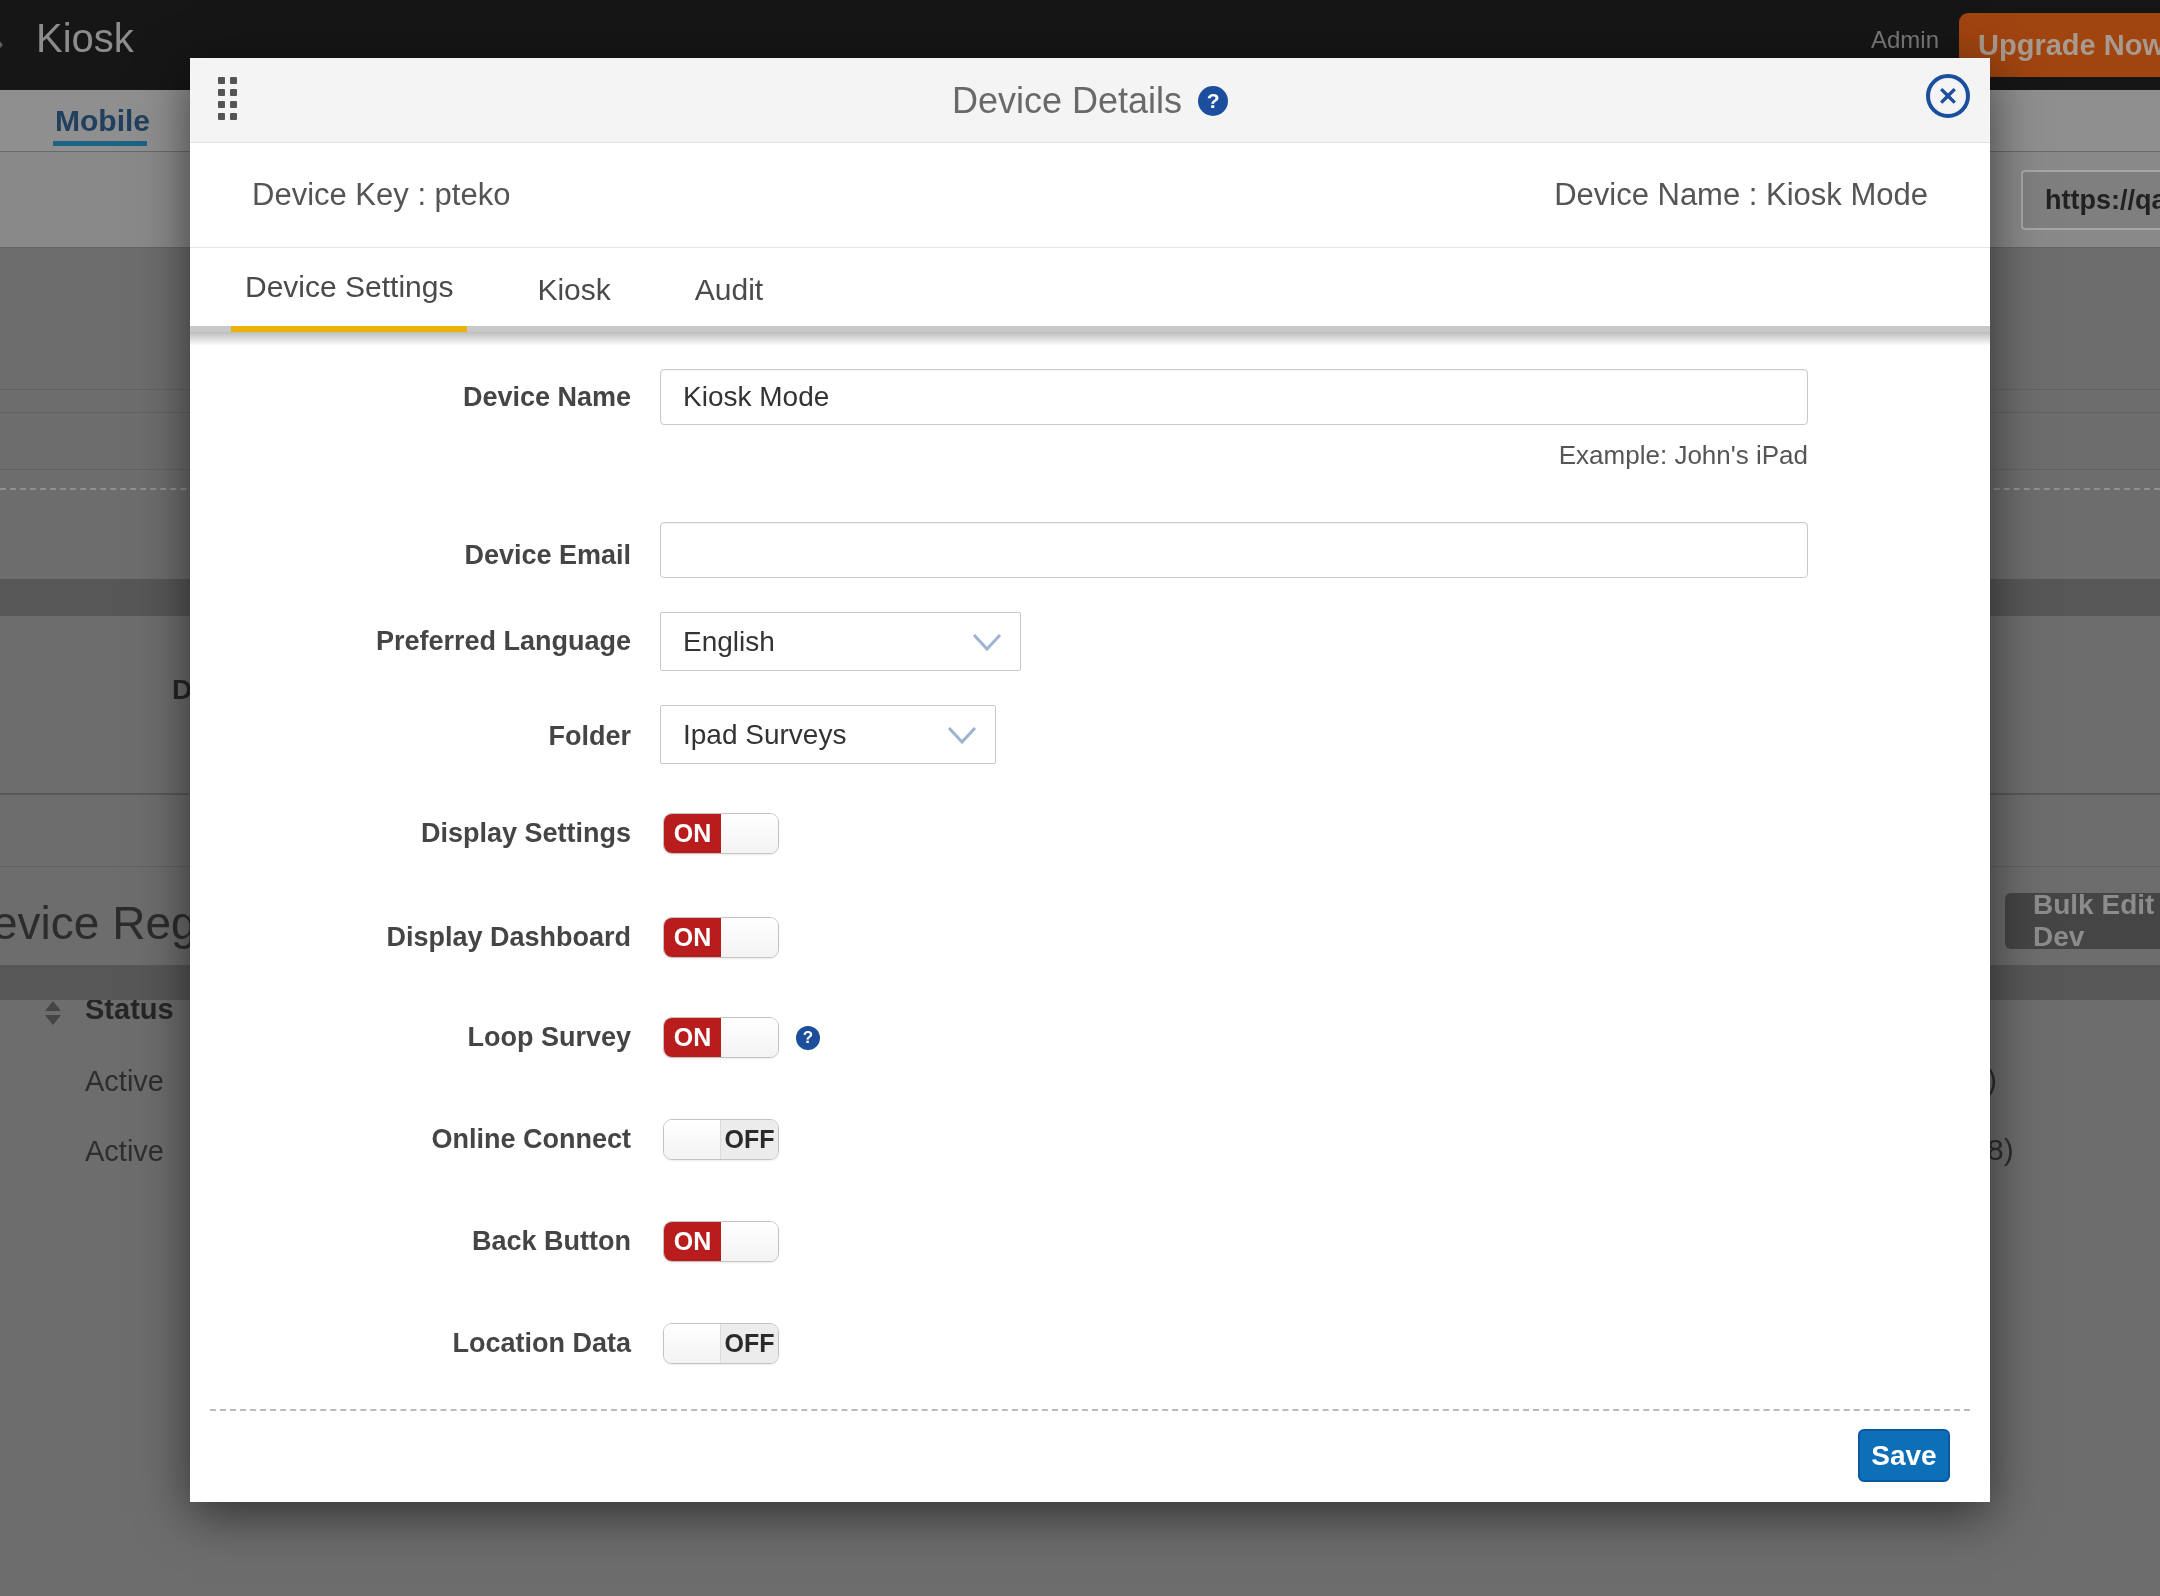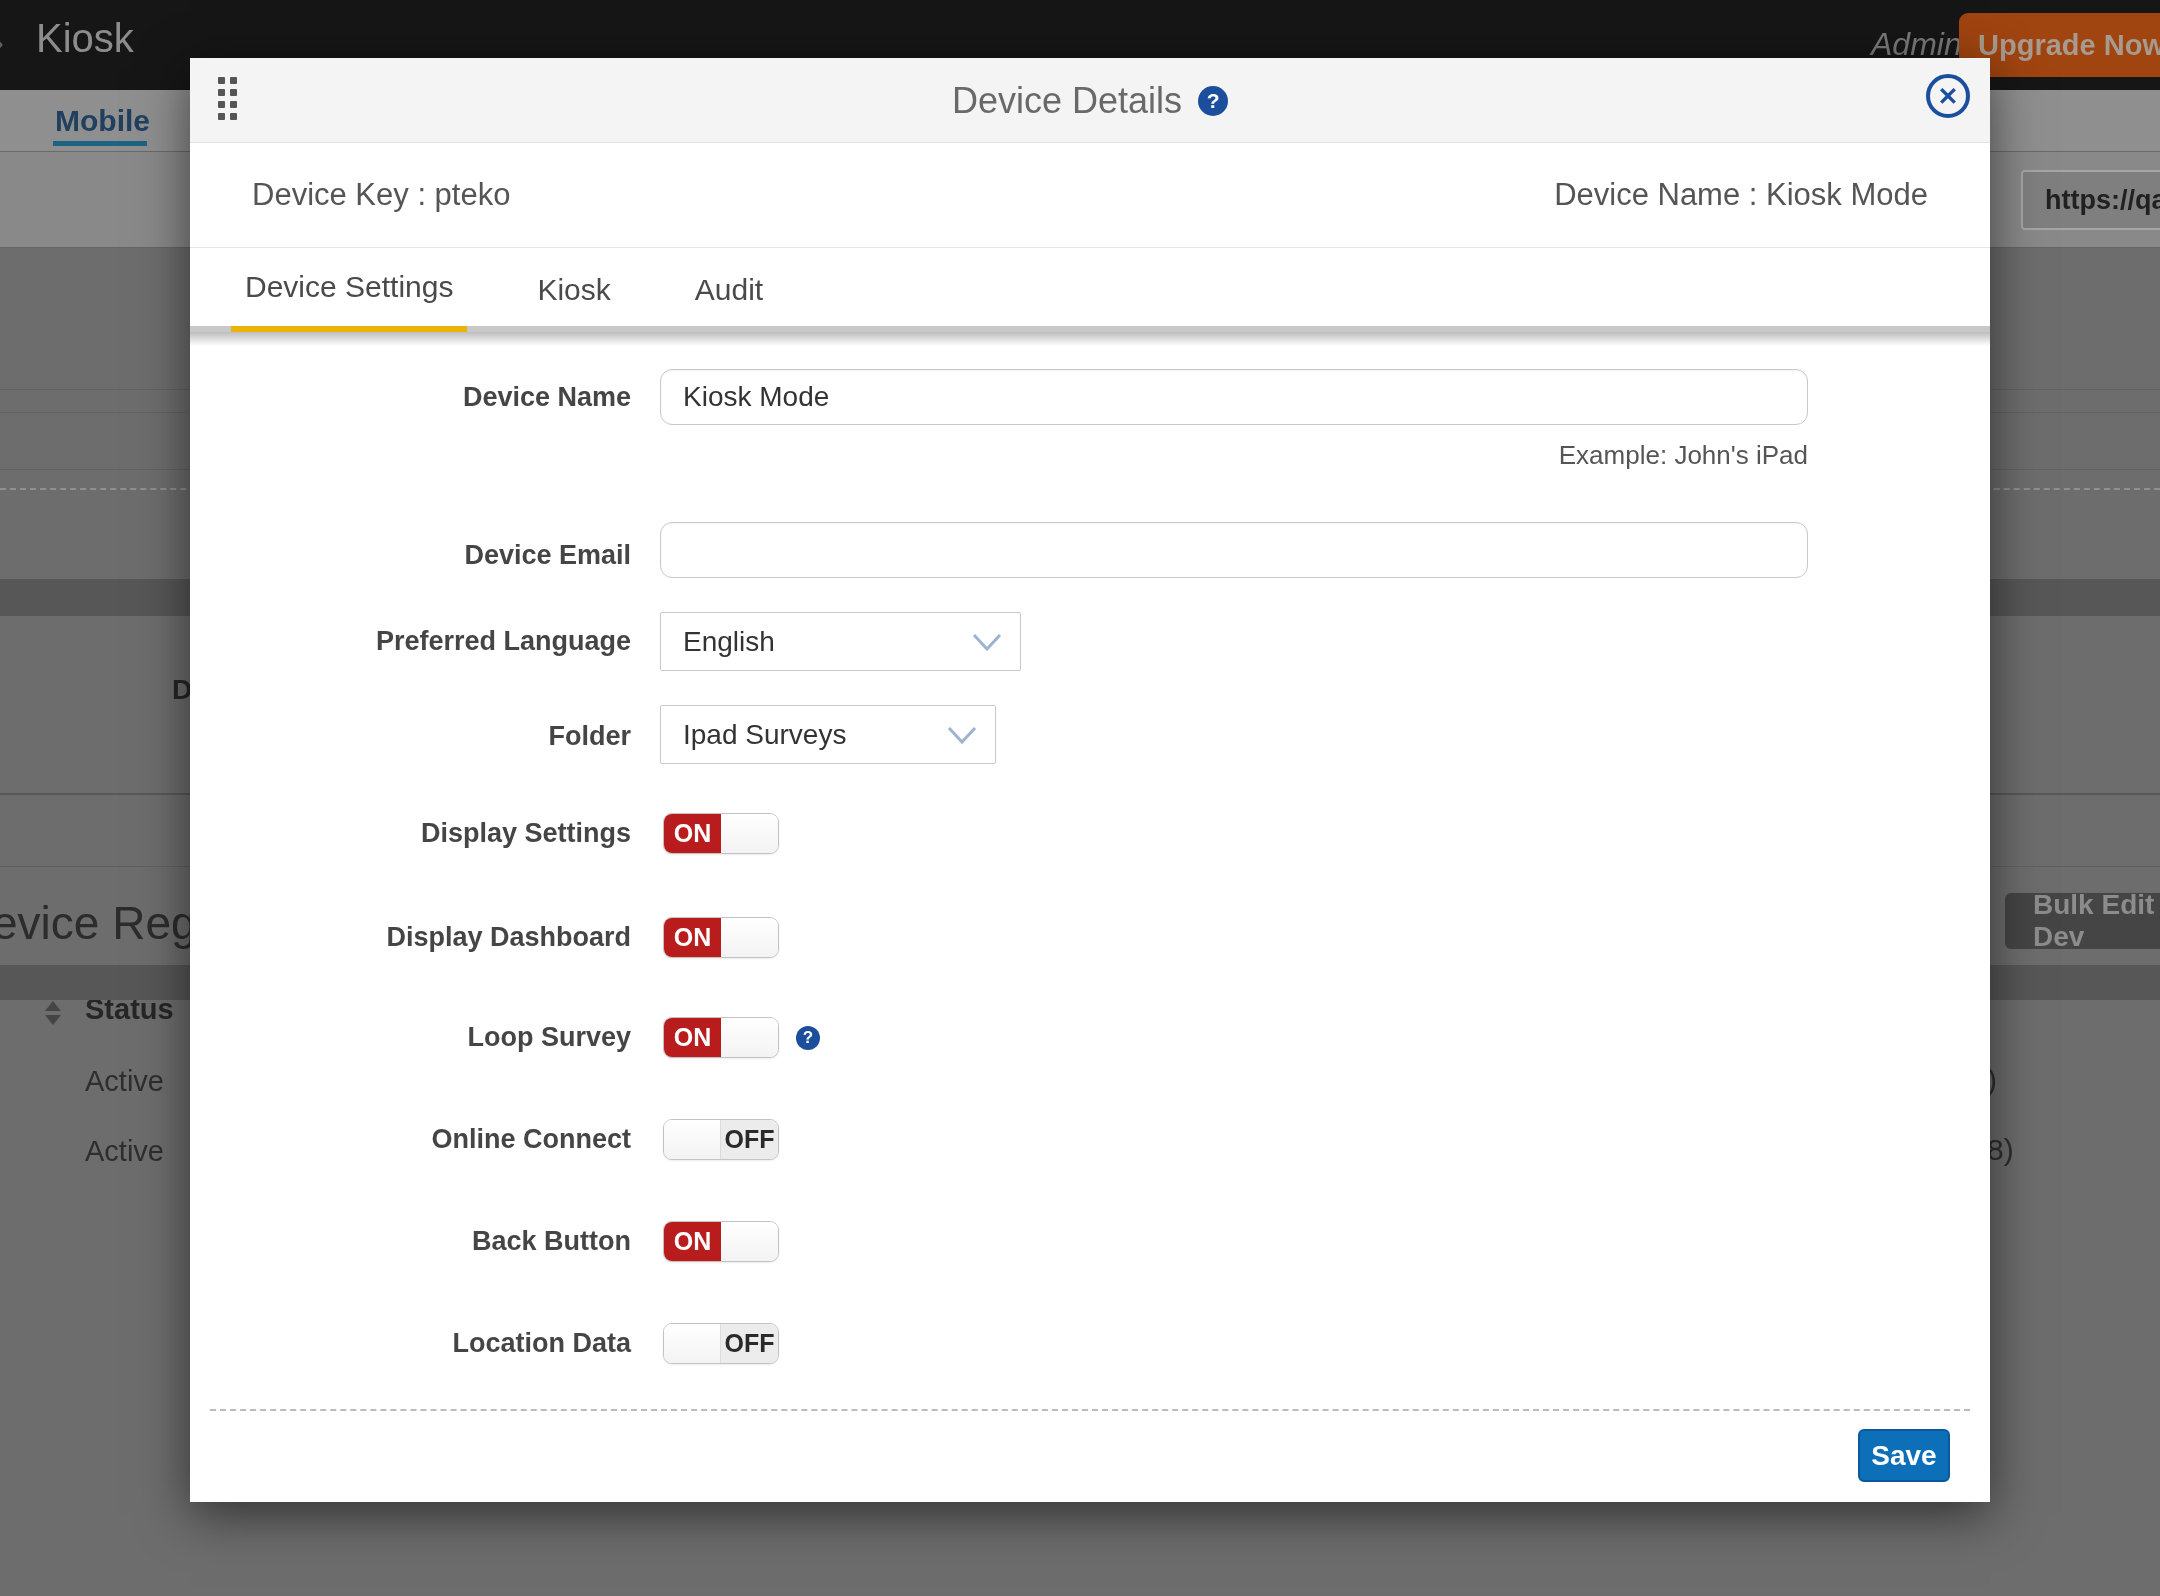--- a/index.html
+++ b/index.html
@@ -5,21 +5,21 @@
   * { margin:0; padding:0; box-sizing:border-box; }
   html,body { width:2160px; height:1596px; overflow:hidden; background:#6d6d6d;
     font-family:"Liberation Sans", sans-serif; }
   .abs { position:absolute; }
 
   
   #bg { position:absolute; inset:0; }
   .topbar { left:0; top:0; width:2160px; height:90px; background:#161616; }
   .bg-crumb { left:-8px; top:22px; font-size:36px; color:#5f5f5f; }
   .bg-title { left:36px; top:16px; font-size:40px; color:#8c8c8c; }
-  .bg-admin { left:1871px; top:26px; font-size:32px; font-style:italic; color:#7a7a7a; }
+  .bg-admin { left:1871px; top:26px; font-size:24px; color:#7a7a7a; }
   .bg-upgrade { left:1959px; top:13px; width:225px; height:64px; background:#a04410;
     border-radius:9px; color:#a89a8e; font-size:29px; font-weight:bold;
     display:flex; align-items:center; justify-content:center; }
   .navstrip { left:0; top:90px; width:2160px; height:62px; background:#8f8f8f;
     border-bottom:1px solid #6a6a6a; }
   .bg-mobile { left:55px; top:14px; font-size:30px; font-weight:bold; color:#21405f; }
   .bg-mobile-underline { left:53px; top:51px; width:94px; height:5px; background:#1d6385; }
   .toolzone { left:0; top:152px; width:2160px; height:96px; background:#898989;
     border-bottom:1px solid #656565; }
   .bg-url { left:2021px; top:18px; width:220px; height:60px; background:#7f7f7f;
@@ -70,21 +70,21 @@
   .m-tab { padding:0 14px; margin-right:56px; display:flex; align-items:center;
     font-size:30px; color:#4a4a4a; cursor:pointer; }
   .m-tab.active { border-bottom:6px solid #eab308; }
   .tabbar-edge { left:0; top:268px; width:1800px; height:6px; background:#c8c8c8; }
   .tabbar-shade { left:0; top:274px; width:1800px; height:14px;
     background:linear-gradient(#bdbdbd, rgba(255,255,255,0)); }
   .m-tab.active { position:relative; z-index:2; }
 
   .f-label { left:0; width:441px; text-align:right; font-size:27px; font-weight:bold; color:#454545;
     height:34px; line-height:34px; }
-  .f-input { left:470px; width:1148px; height:56px; border:1px solid #c9c9c9; border-radius:12px;
+  .f-input { left:470px; width:1148px; height:56px; border:1px solid #c9c9c9; border-radius:4px;
     font-size:28px; color:#333; padding:0 22px; font-family:"Liberation Sans", sans-serif;
     background:#fff; box-shadow:inset 0 1px 2px rgba(0,0,0,.05); }
   .f-hint { left:470px; width:1148px; text-align:right; font-size:26px; color:#555; }
   .f-select { left:470px; height:59px; border:1px solid #c9c9c9; border-radius:2px; background:#fff;
     display:flex; align-items:center; padding:0 22px; font-size:28px; color:#333; cursor:pointer; }
   .f-select .chev { position:absolute; right:18px; top:50%; transform:translateY(-50%); }
 
   .toggle { left:473px; width:116px; height:41px; border:1px solid #c3c3c3; border-radius:9px;
     overflow:hidden; display:flex; cursor:pointer; background:#fff;
     box-shadow:0 1px 2px rgba(0,0,0,.08); }

